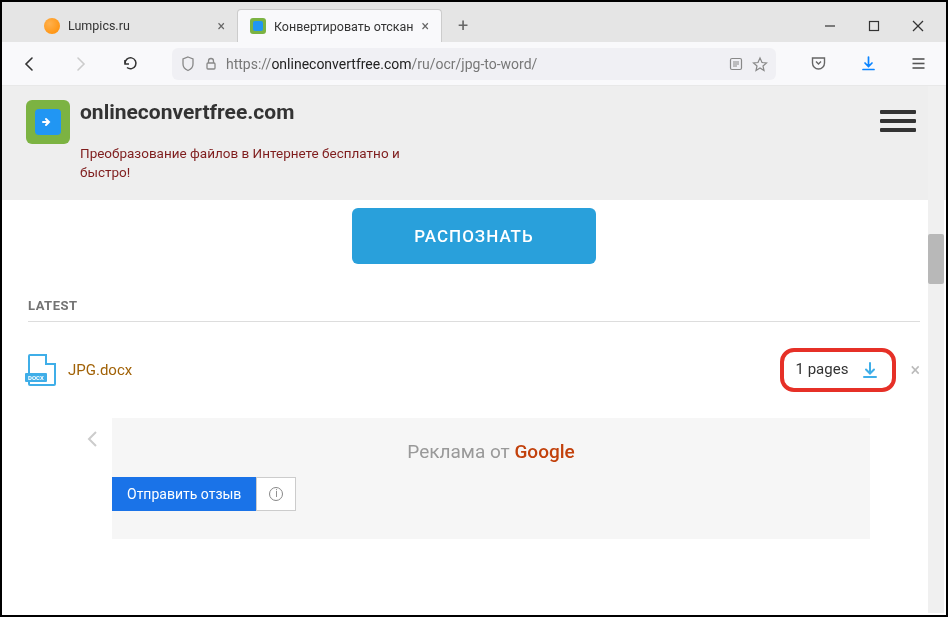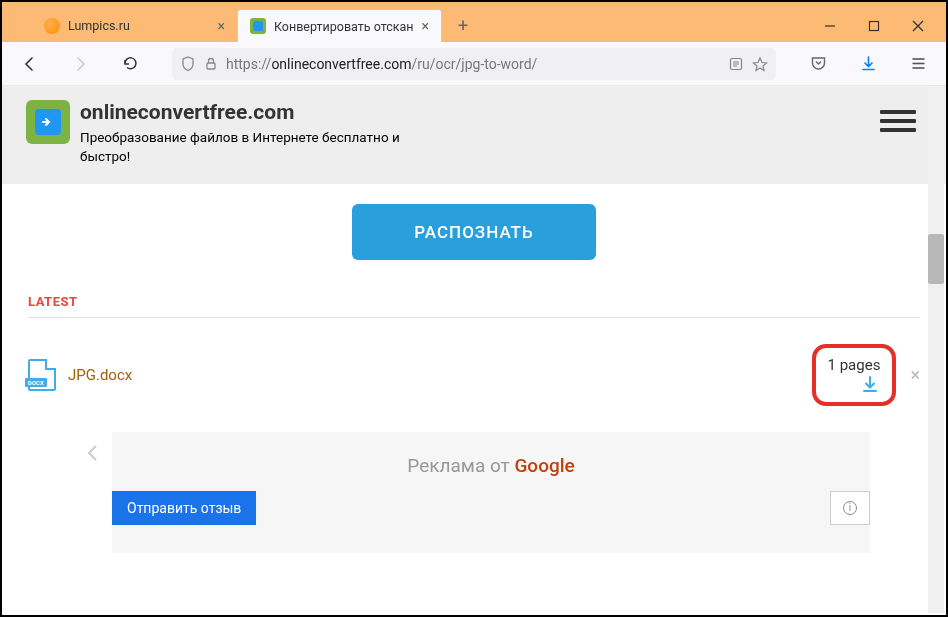--- a/index.html
+++ b/index.html
@@ -1,17 +1,17 @@
 <!DOCTYPE html>
 <html><head>
 <meta charset="utf-8">
 <style>
 * { margin:0; padding:0; box-sizing:border-box; font-family:-apple-system,BlinkMacSystemFont,"Segoe UI",Roboto,Arial,sans-serif; }
 body { width:948px; height:617px; background:#fff; border:2px solid #000; overflow:hidden; position:relative; }
-.titlebar { height:40px; background:#fdba74; display:flex; align-items:flex-end; }
+.titlebar { height:40px; background:#e5e5e5; display:flex; align-items:flex-end; }
 .tabs { display:flex; align-items:center; flex:1; padding-left:30px; }
 .tab { display:flex; align-items:center; gap:8px; padding:8px 12px; font-size:12.5px; color:#333; border-top-left-radius:4px; border-top-right-radius:4px; width:205px; position:relative; }
 .tab.inactive { background:transparent; }
 .tab.active { background:#f9f9fb; border:1px solid #ccc; border-bottom:none; }
 .tab-title { flex:1; white-space:nowrap; overflow:hidden; text-overflow:clip; }
 .tab-close { color:#666; font-size:14px; cursor:pointer; }
 .newtab { width:26px; height:26px; display:flex; align-items:center; justify-content:center; color:#666; font-size:18px; cursor:pointer; margin-left:8px; }
 .win-controls { display:flex; align-items:center; padding-right:6px; }
 .win-btn { width:44px; height:32px; display:flex; align-items:center; justify-content:center; color:#333; cursor:pointer; }
 .toolbar { height:44px; background:#f9f9fb; display:flex; align-items:center; padding:0 12px; gap:18px; border-bottom:1px solid #e8e8e8; }
@@ -22,43 +22,43 @@
 .url-text { flex:1; font-size:14px; color:#777; }
 .url-text .domain { color:#222; }
 .tool-icon { width:32px; height:32px; display:flex; align-items:center; justify-content:center; color:#555; cursor:pointer; }
 .tool-icon.blue { color:#0a84ff; }
 .page { background:#fff; height:calc(100% - 84px); overflow:hidden; position:relative; }
 .header { background:#eeeeee; padding:14px 24px 18px; display:flex; align-items:flex-start; justify-content:space-between; }
 .brand { display:flex; gap:10px; }
 .logo { width:44px; height:44px; background:#7cb342; border-radius:6px; display:flex; align-items:center; justify-content:center; }
 .logo-inner { width:26px; height:26px; background:#2196f3; border-radius:4px; display:flex; align-items:center; justify-content:center; }
 .brand-text .title { font-size:21px; font-weight:700; color:#333; }
-.brand-text .sub { font-size:13.5px; color:#000000; margin-top:4px; max-width:330px; line-height:1.4; }
+.brand-text .sub { font-size:13.5px; color:#7f1d1d; margin-top:20px; max-width:330px; line-height:1.4; }
 .hamburger { width:36px; display:flex; flex-direction:column; gap:5px; cursor:pointer; margin-top:10px; margin-right:6px; }
 .hamburger span { height:4px; background:#333; border-radius:1px; }
-.content { padding:12px 26px; }
+.content { padding:0 26px; }
 .cta-row { display:flex; justify-content:center; padding:8px 0 26px; }
 .cta-btn { background:#29a0db; color:#fff; font-size:17px; font-weight:500; letter-spacing:1px; padding:18px 62px; border:none; border-radius:6px; cursor:pointer; }
-.latest-hdr { font-size:13px; font-weight:700; letter-spacing:0.5px; color:#ef4444; padding:8px 0; border-bottom:1px solid #ddd; }
+.latest-hdr { font-size:13px; font-weight:700; letter-spacing:0.5px; color:#737373; padding:8px 0; border-bottom:1px solid #ddd; }
 .file-row { display:flex; align-items:center; padding:26px 0; }
 .file-icon { width:28px; height:32px; position:relative; margin-right:12px; }
 .file-shape { width:100%; height:100%; border:2px solid #3faee8; border-radius:2px; position:relative; background:#fff; }
 .file-shape::before { content:''; position:absolute; top:-2px; right:-2px; width:9px; height:9px; background:#fff; border-left:2px solid #3faee8; border-bottom:2px solid #3faee8; }
 .file-badge { position:absolute; bottom:4px; left:-3px; background:#3faee8; color:#fff; font-size:6px; font-weight:700; padding:1px 3px; border-radius:1px; }
 .file-name { font-size:15px; color:#a16207; }
 .file-spacer { flex:1; }
-.dl-group { display:flex; align-items:flex-end; border:4px solid #e63027; border-radius:14px; padding:8px 12px;flex-direction:column; }
+.dl-group { display:flex; align-items:flex-start; gap:12px; border:4px solid #e63027; border-radius:14px; padding:8px 12px; }
 .pages-txt { font-size:15px; color:#333; }
 .dl-icon { color:#3faee8; display:flex; }
 .row-close { margin-left:14px; color:#bbb; font-size:18px; cursor:pointer; }
 .ad-box { background:#f6f6f6; margin:0 50px 0 84px; padding:22px 0 28px; position:relative; }
 .ad-back { position:absolute; left:-30px; top:10px; color:#ccc; cursor:pointer; }
 .ad-title { text-align:center; font-size:19px; color:#999; margin-bottom:14px; }
 .ad-title .g { font-weight:500; color:#c2410c; }
-.ad-btns { display:flex; justify-content:space-between; gap:17px; }
+.ad-btns { display:flex; justify-content:flex-start; gap:0; }
 .ad-btn1 { background:#1a73e8; color:#fff; border:none; font-size:14px; padding:9px 15px; cursor:pointer; }
 .ad-btn2 { background:#fff; color:#555; border:1px solid #ccc; font-size:14px; padding:8px 12px; display:flex; align-items:center; gap:6px; cursor:pointer; }
 .info-circle { width:14px; height:14px; border:1px solid #888; border-radius:50%; display:inline-flex; align-items:center; justify-content:center; font-size:10px; color:#888; }
 .vscroll { position:absolute; right:2px; top:84px; width:16px; height:calc(100% - 86px); background:#f0f0f0; }
 .vthumb { position:absolute; top:148px; width:100%; height:50px; background:#b8b8b8; border-radius:2px; }
 .favicon-orange { width:16px; height:16px; background:radial-gradient(circle at 35% 35%, #ffb14d, #ff8c00); border-radius:50%; }
 .favicon-green { width:16px; height:16px; background:#7cb342; border-radius:3px; position:relative; }
 .favicon-green::after { content:''; position:absolute; inset:3px; background:#2196f3; border-radius:2px; }
 </style>
 </head>

